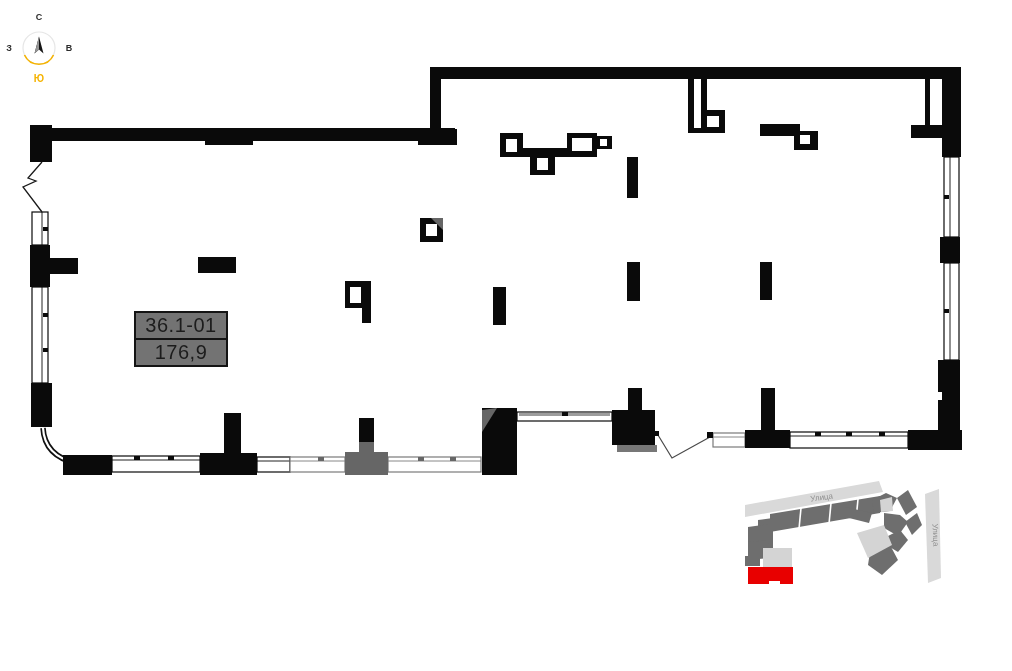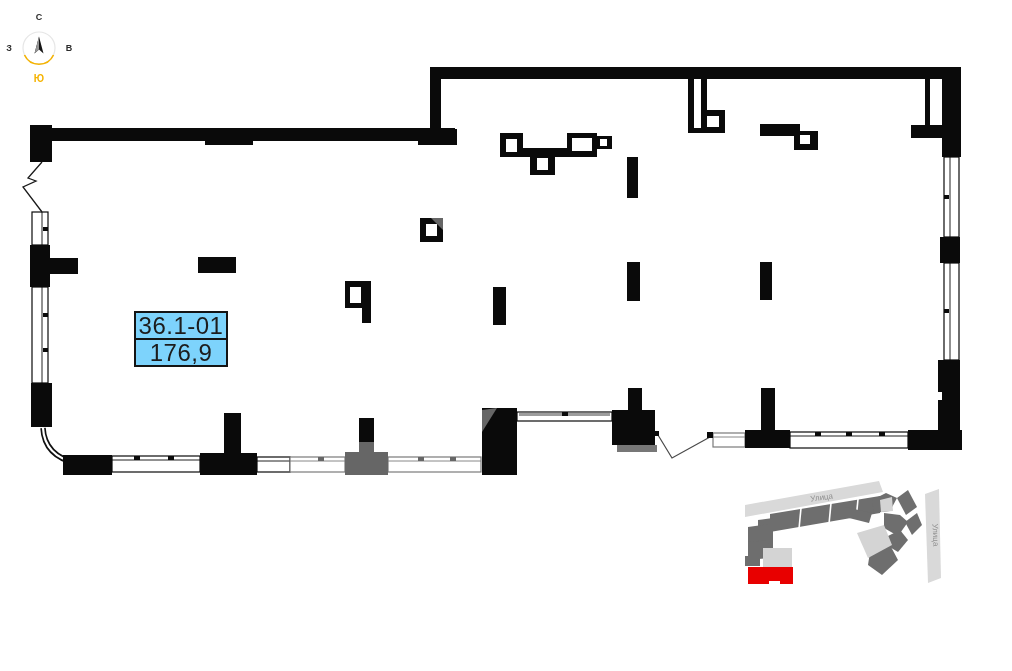--- a/index.html
+++ b/index.html
@@ -27,23 +27,23 @@
 
   
   .street{fill:var(--street-fill,#d9d9d9);}
   .bldg-dark{fill:var(--minimap-building-dark,#6e6e6e);}
   .bldg-light{fill:var(--minimap-building-light,#d4d4d4);}
   .unit-red{fill:var(--highlight-red,#e80000);}
   .street-label{font-size:8px;fill:var(--street-text,#8f8f8f);text-anchor:middle;}
   .sep{stroke:#ffffff;stroke-width:1.6;}
 
   
-  #unit-box{position:absolute;left:134px;top:311px;width:90px;background:#7dd3fc;
+  #unit-box{position:absolute;left:134px;top:311px;width:90px;background:#737373;
             border:2.5px solid #141414;text-align:center;color:#1c1c1c;
-            font-size:24px;font-weight:500;letter-spacing:0.5px;line-height:25px;}
+            font-size:20px;font-weight:500;letter-spacing:0.5px;line-height:25px;}
   #unit-box .row2{border-top:2.5px solid #141414;text-align:center;}
 </style>
 </head>
 <body>
 
 <div id="stage">
 
 <svg viewBox="0 0 1012 671" width="1012" height="671">
 
   <g>

